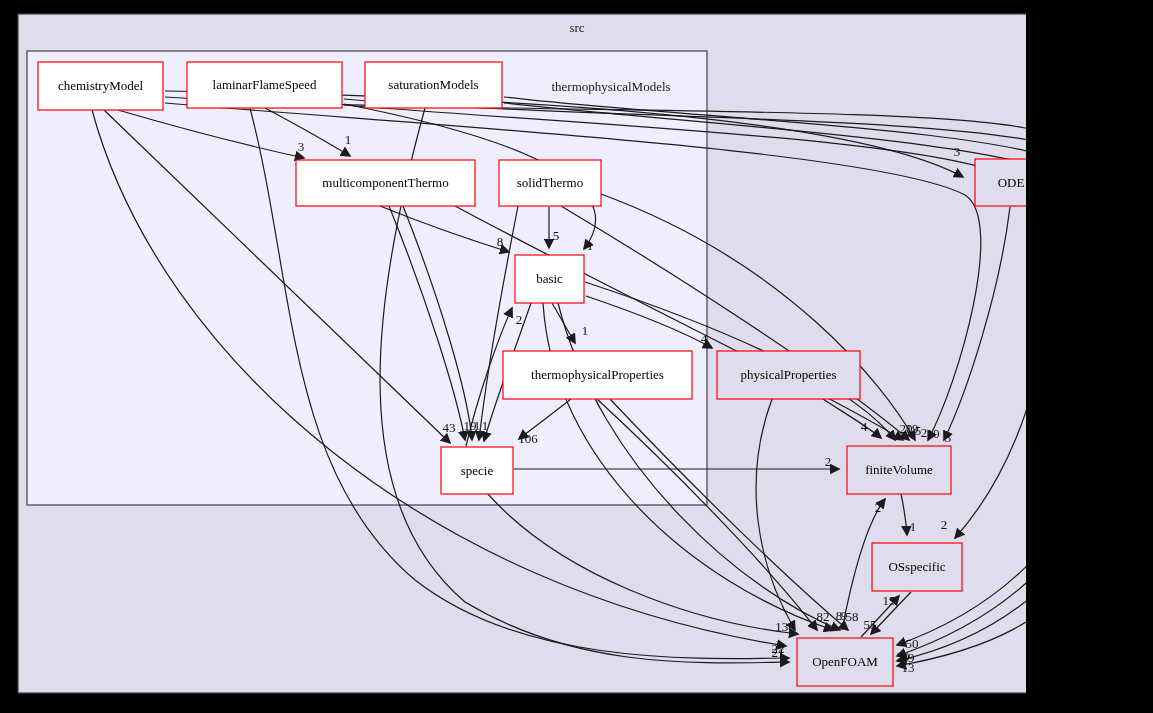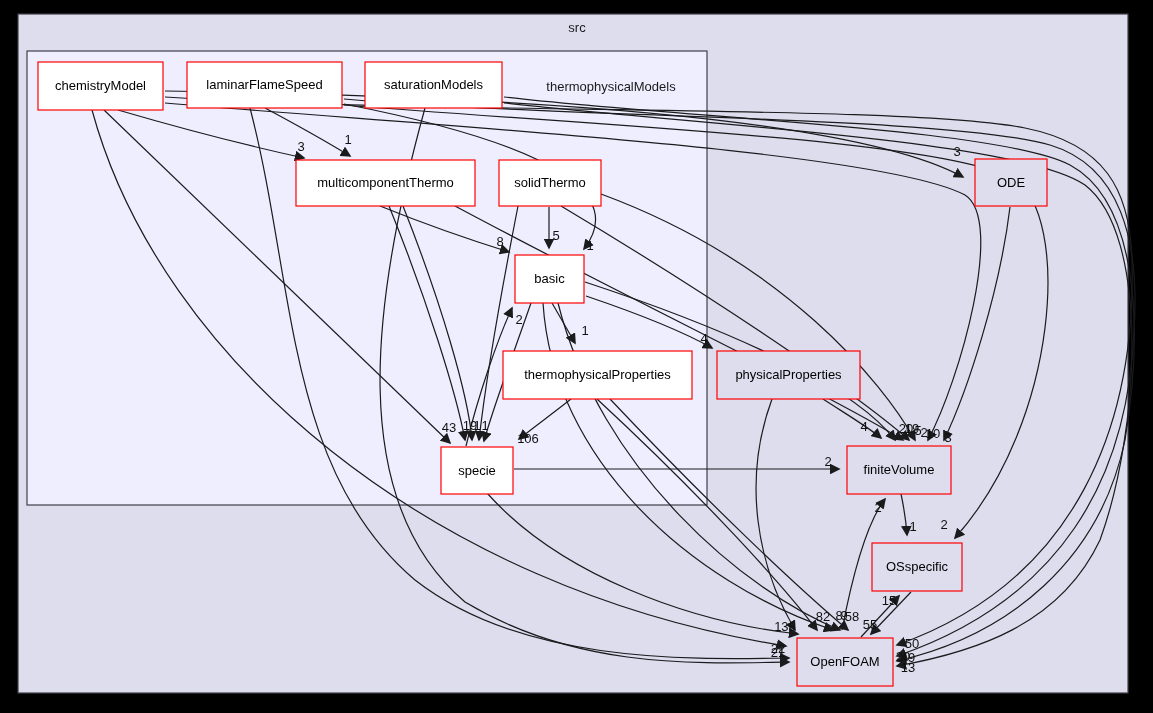--- a/index.html
+++ b/index.html
@@ -1,17 +1,17 @@
 <!DOCTYPE html>
 <html><head>
 <meta charset="utf-8">
 <style>
   html,body{margin:0;padding:0;background:#000;}
-  .stage{position:relative;width:1153px;height:713px;background:#000;overflow:hidden;
-         font-family:Liberation Sans, sans-serif;}
+  .stage{position:relative;width:1026px;height:713px;background:#000;overflow:hidden;
+         font-family:Liberation Serif, serif;}
   svg{display:block}
   .node-rect{fill:#ffffff;stroke:#ff0000;stroke-width:1.2;}
   .node-rect.ext{fill:#ddddee;}
   .node-label{font-size:13px;fill:#000000;text-anchor:middle;}
   .cluster-label{font-size:13px;fill:#1a1a1a;text-anchor:middle;}
   .edge{fill:none;stroke:#1b1b1e;stroke-width:1.2;}
   .edge-label{font-size:13px;fill:#111111;text-anchor:middle;}
 </style>
 </head>
 <body>

